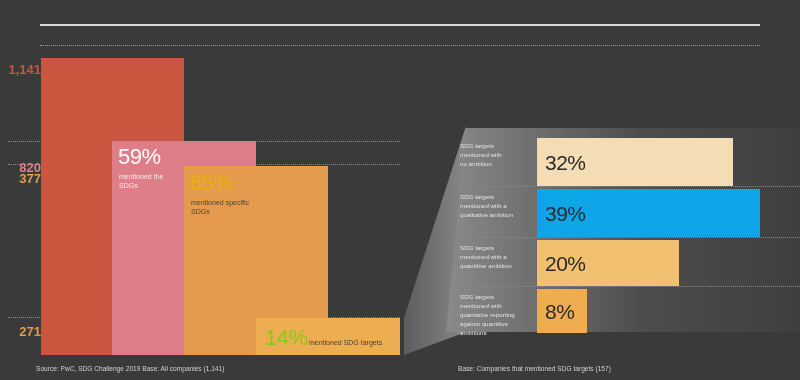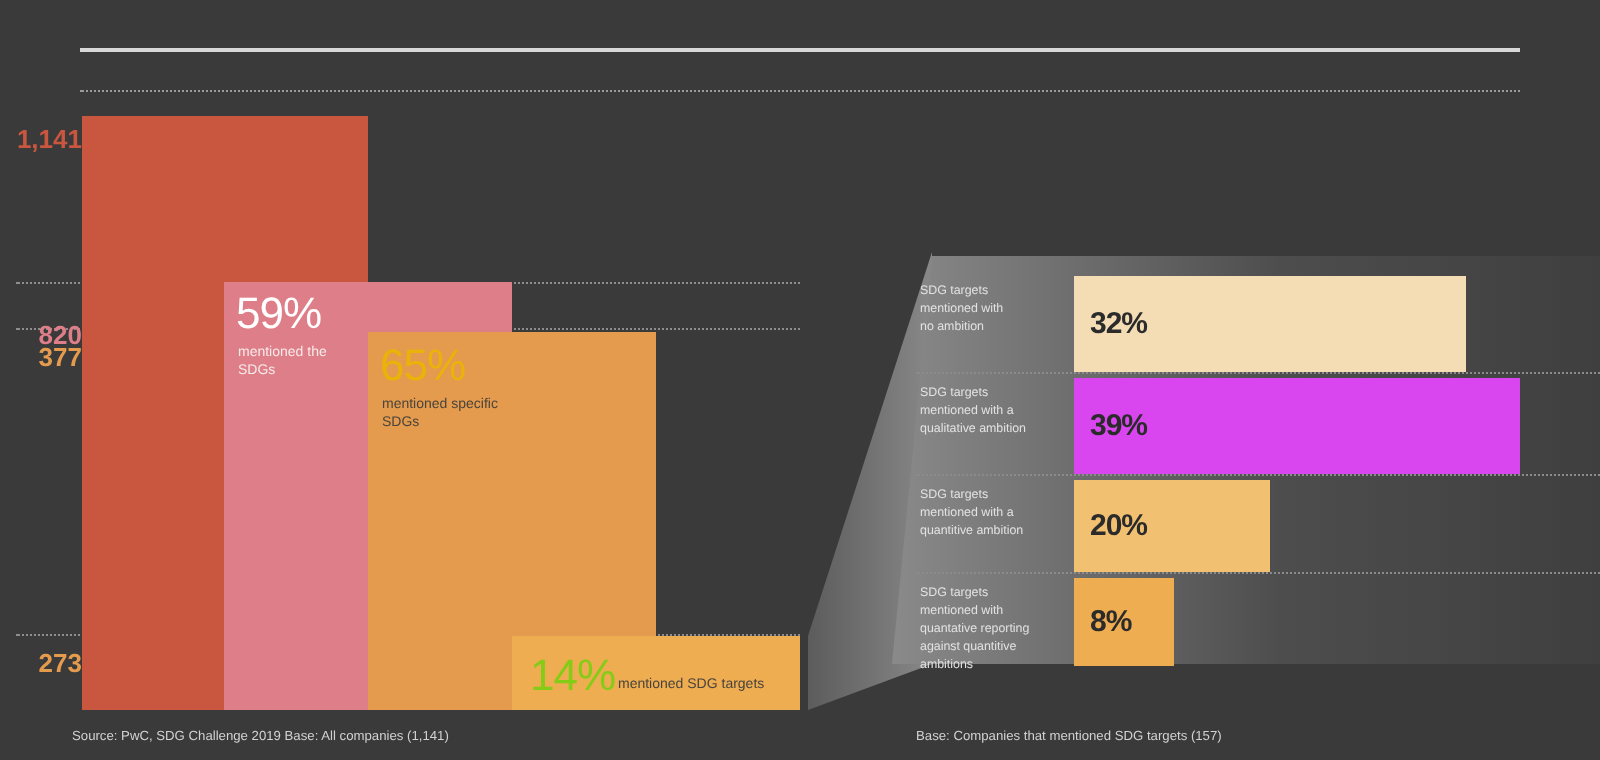--- a/index.html
+++ b/index.html
@@ -62,21 +62,21 @@
     position: absolute; left: 446px; top: 126px; width: 354px; height: 206px;
   }
   .panel-row { position: absolute; left: 0; width: 354px; }
   .row-label {
     position: absolute; left: 14px; top: 0; width: 68px;
     font-size: 6.2px; line-height: 1.45; color: #e2e2e2;
   }
   .row-bar { position: absolute; left: 91px; }
   .row-pct {
     position: absolute; left: 8px; top: 50%; transform: translateY(-50%);
-    font-size: 15px; font-weight: 700; color: #2b2b2b; line-height: 1;
+    font-size: 21px; font-weight: 400; color: #2b2b2b; line-height: 1;
     letter-spacing: -0.5px;
   }
   .row-sep {
     position: absolute; left: 12px; width: 342px; height: 0;
     border-top: 1px dotted #8b8b8b;
   }
 
   
   .footer {
     position: absolute; bottom: 8px; font-size: 6.6px; color: #d2d2d2;
@@ -95,21 +95,21 @@
 
   <div id="gridlines">
       <div class="gridline" style="top: 141px;"></div>
       <div class="gridline" style="top: 164px;"></div>
       <div class="gridline" style="top: 317px;"></div>
     </div>
   <div id="axis-labels">
       <div class="axis-label" style="top: 62px; color: rgb(201, 86, 63);">1,141</div>
       <div class="axis-label" style="top: 148px; color: rgb(221, 126, 136); margin-top: 12px;">820</div>
       <div class="axis-label" style="top: 171px; color: rgb(228, 155, 77);">377</div>
-      <div class="axis-label" style="top: 324px; color: rgb(228, 155, 77);">273</div>
+      <div class="axis-label" style="top: 324px; color: rgb(228, 155, 77);">271</div>
     </div>
 
   <div class="bar bar-red" style="left:41px; top:58px; width:143px; height:297px;"></div>
 
   <div class="bar bar-pink" style="left:112px; top:141px; width:144px; height:214px;"></div>
 
   <div class="bar bar-org" style="left:184px; top:166px; width:144px; height:189px;"></div>
 
   <div class="bar bar-org2" style="left:256px; top:318px; width:144px; height:37px;"></div>
 
@@ -159,31 +159,31 @@
           <div class="row-bar" style="width: 196px; height: 48px; background: rgb(244, 220, 180); top: 0px;">
             <div class="row-pct">32%</div>
           </div>
         </div>
         <div class="panel-row" style="top: 63px; height: 48px;">
           <div class="row-label" style="top: 4px;">
             <div>SDG targets</div>
             <div>mentioned with a</div>
             <div>qualitative ambition</div>
           </div>
-          <div class="row-bar" style="width: 223px; height: 48px; background: #d946ef; top: 0px;">
+          <div class="row-bar" style="width: 223px; height: 48px; background: #0ea5e9; top: 0px;">
             <div class="row-pct">39%</div>
           </div>
         </div>
         <div class="panel-row" style="top: 114px; height: 46px;">
           <div class="row-label" style="top: 4px;">
             <div>SDG targets</div>
             <div>mentioned with a</div>
             <div>quantitive ambition</div>
           </div>
-          <div class="row-bar" style="width: 98px; height: 46px; background: rgb(242, 192, 113); top: 0px;">
+          <div class="row-bar" style="width: 142px; height: 46px; background: rgb(242, 192, 113); top: 0px;">
             <div class="row-pct">20%</div>
           </div>
         </div>
         <div class="panel-row" style="top: 163px; height: 44px;">
           <div class="row-label" style="top: 4px;">
             <div>SDG targets</div>
             <div>mentioned with</div>
             <div>quantative reporting</div>
             <div>against quantitive</div>
             <div>ambitions</div>

